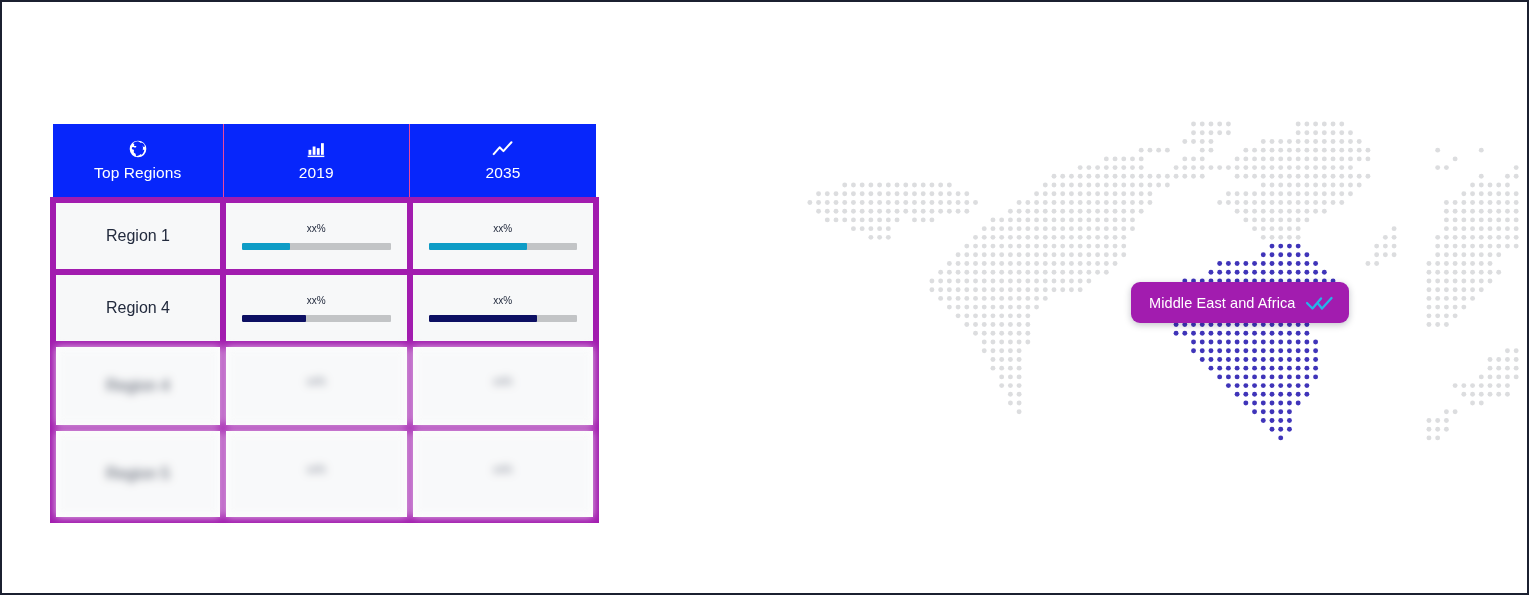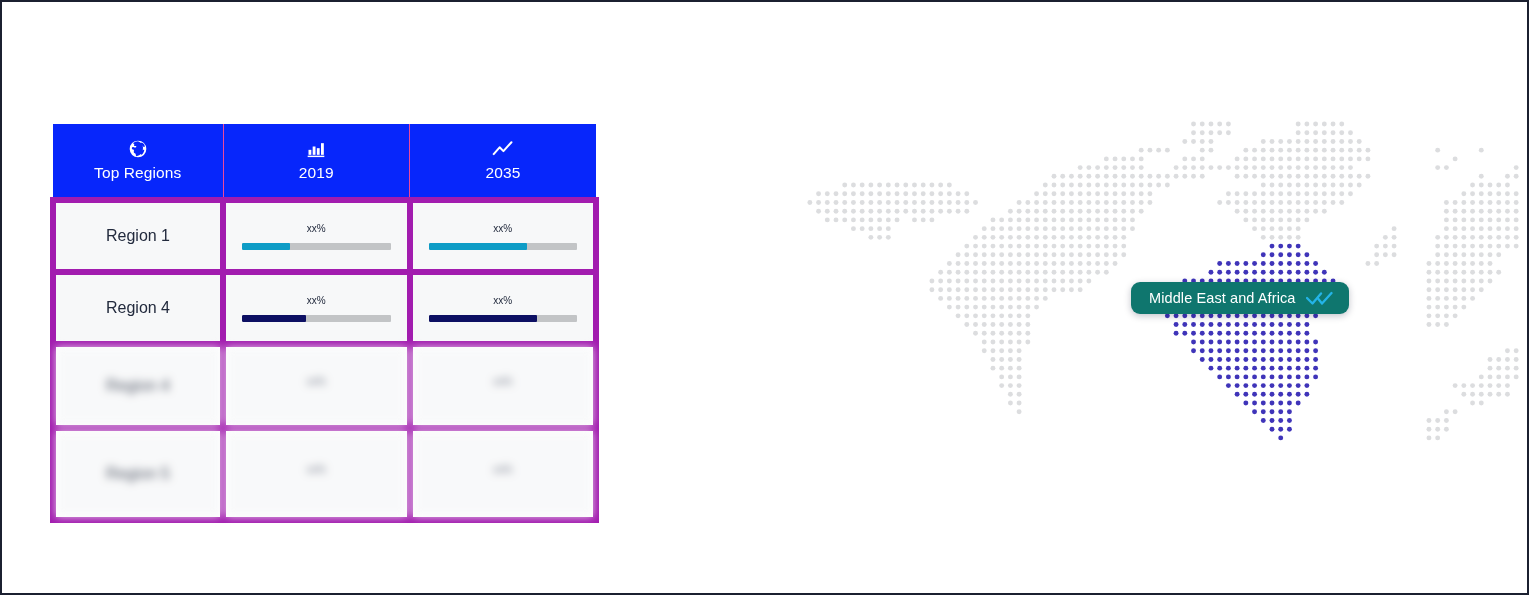--- a/index.html
+++ b/index.html
@@ -127,26 +127,26 @@
     width: 905px;
     height: 430px;
   }
   #world-map svg { display: block; width: 100%; height: 100%; }
 
   
   #map-tooltip {
     position: absolute;
     left: 1129px;
     top: 280px;
-    height: 32px;
+    height: 41px;
     display: flex;
     align-items: center;
     gap: 11px;
     padding: 0 16px 0 18px;
-    background: #0f766e;
+    background: #a21caf;
     border-radius: 9px;
     box-shadow: 0 2px 7px rgba(10,16,45,0.25);
   }
   #map-tooltip .tt-label {
     font-size: 14.5px;
     color: #ffffff;
     white-space: nowrap;
     letter-spacing: 0.1px;
   }
   #map-tooltip .tt-icon { line-height: 0; }

